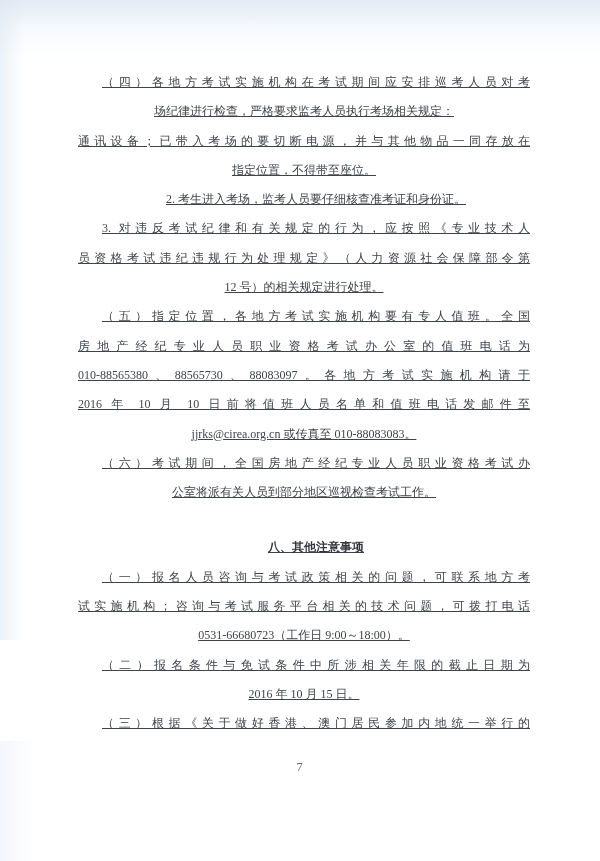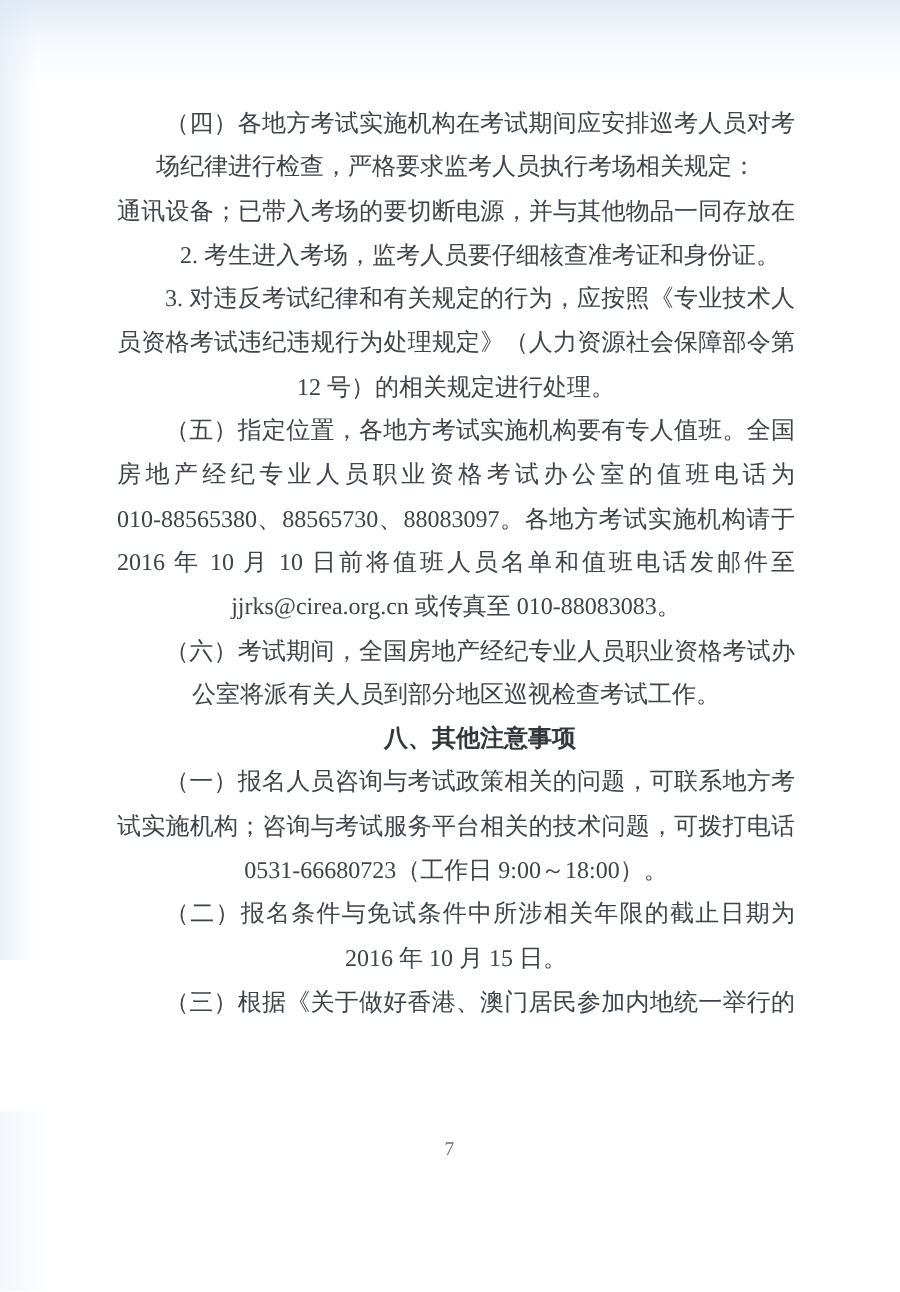--- a/index.html
+++ b/index.html
@@ -36,39 +36,41 @@
     width: 36px; height: 120px;
     background: linear-gradient(90deg, rgba(224,233,244,0.40) 0%, rgba(255,255,255,0) 100%);
     pointer-events: none;
   }
   .text-block {
     position: absolute;
     top: 68px;
     left: 78px;
     width: 452px;
     color: #3f444b;
-    font-size: 16px;
+    font-size: 12px;
     line-height: 29.3px;
+    text-decoration: underline;
   }
   .line {
     height: 29.3px;
     white-space: nowrap;
     text-align: center;
   }
   .line.fill {
     text-align: justify;
     text-align-last: justify;
     -moz-text-align-last: justify;
   }
   .line.indent {
     text-indent: 2em;
   }
   .line.bold {
     font-weight: 700;
     color: #33373d;
+    margin-top: 26px;
   }
   .footer {
     position: absolute;
     top: 757px;
     left: 0;
     width: 600px;
     text-align: center;
   }
   .page-number {
     font-size: 13px;
@@ -81,20 +83,21 @@
 
 <div class="page">
   <div class="tint-top"></div>
   <div class="tint-left"></div>
   <div class="tint-bottom-left"></div>
 
   <div class="text-block" id="text-block">
       <div class="line indent fill">（四）各地方考试实施机构在考试期间应安排巡考人员对考</div>
       <div class="line">场纪律进行检查，严格要求监考人员执行考场相关规定：</div>
       <div class="line fill">通讯设备；已带入考场的要切断电源，并与其他物品一同存放在</div>
+      <div class="line">指定位置，不得带至座位。</div>
       <div class="line indent">2. 考生进入考场，监考人员要仔细核查准考证和身份证。</div>
       <div class="line indent fill">3. 对违反考试纪律和有关规定的行为，应按照《专业技术人</div>
       <div class="line fill">员资格考试违纪违规行为处理规定》（人力资源社会保障部令第</div>
       <div class="line">12 号）的相关规定进行处理。</div>
       <div class="line indent fill">（五）指定位置，各地方考试实施机构要有专人值班。全国</div>
       <div class="line fill">房地产经纪专业人员职业资格考试办公室的值班电话为</div>
       <div class="line fill">010-88565380、88565730、88083097。各地方考试实施机构请于</div>
       <div class="line fill">2016 年 10 月 10 日前将值班人员名单和值班电话发邮件至</div>
       <div class="line">jjrks@cirea.org.cn 或传真至 010-88083083。</div>
       <div class="line indent fill">（六）考试期间，全国房地产经纪专业人员职业资格考试办</div>

